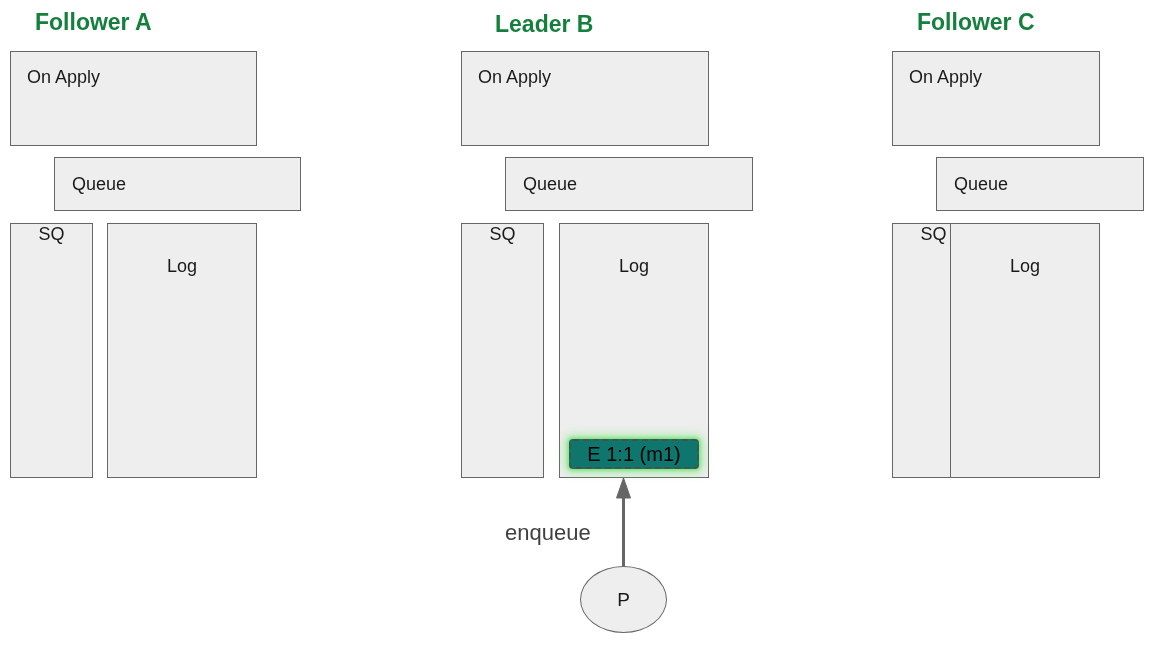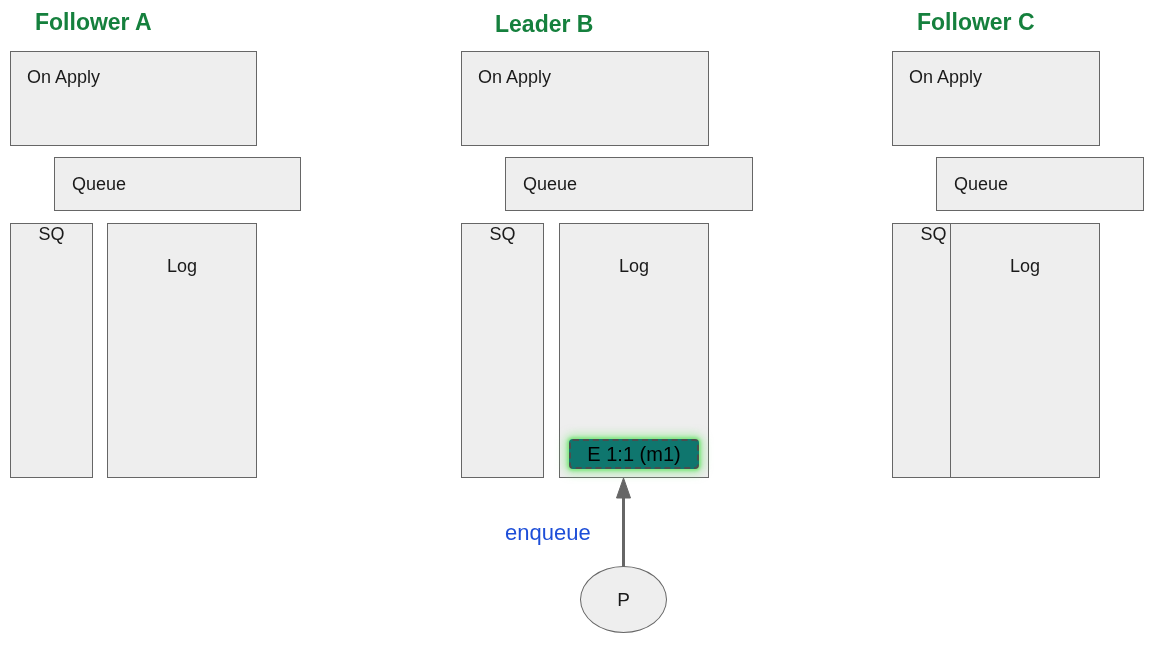--- a/index.html
+++ b/index.html
@@ -43,21 +43,21 @@
     background: #0f766e;
     border: 2px dashed #4d4d4d;
     border-radius: 4px;
     display: flex; align-items: center; justify-content: center;
     font-size: 20px; color: #000000;
     box-shadow: 0 0 3px 2px #86e786, 0 0 9px 5px rgba(134, 231, 134, 0.55);
   }
 
   .enqueue-label {
     position: absolute; left: 505px; top: 520px;
-    font-size: 22px; color: #1d4ed8; white-space: nowrap;
+    font-size: 22px; color: #404040; white-space: nowrap;
   }
 
   .enqueue-arrow { position: absolute; left: 611px; top: 477px; width: 25px; height: 91px; }
 
   .producer {
     position: absolute; left: 580px; top: 566px;
     width: 87px; height: 67px; box-sizing: border-box;
     background: #eeeeee;
     border: 1.5px solid #666666;
     border-radius: 50%;

